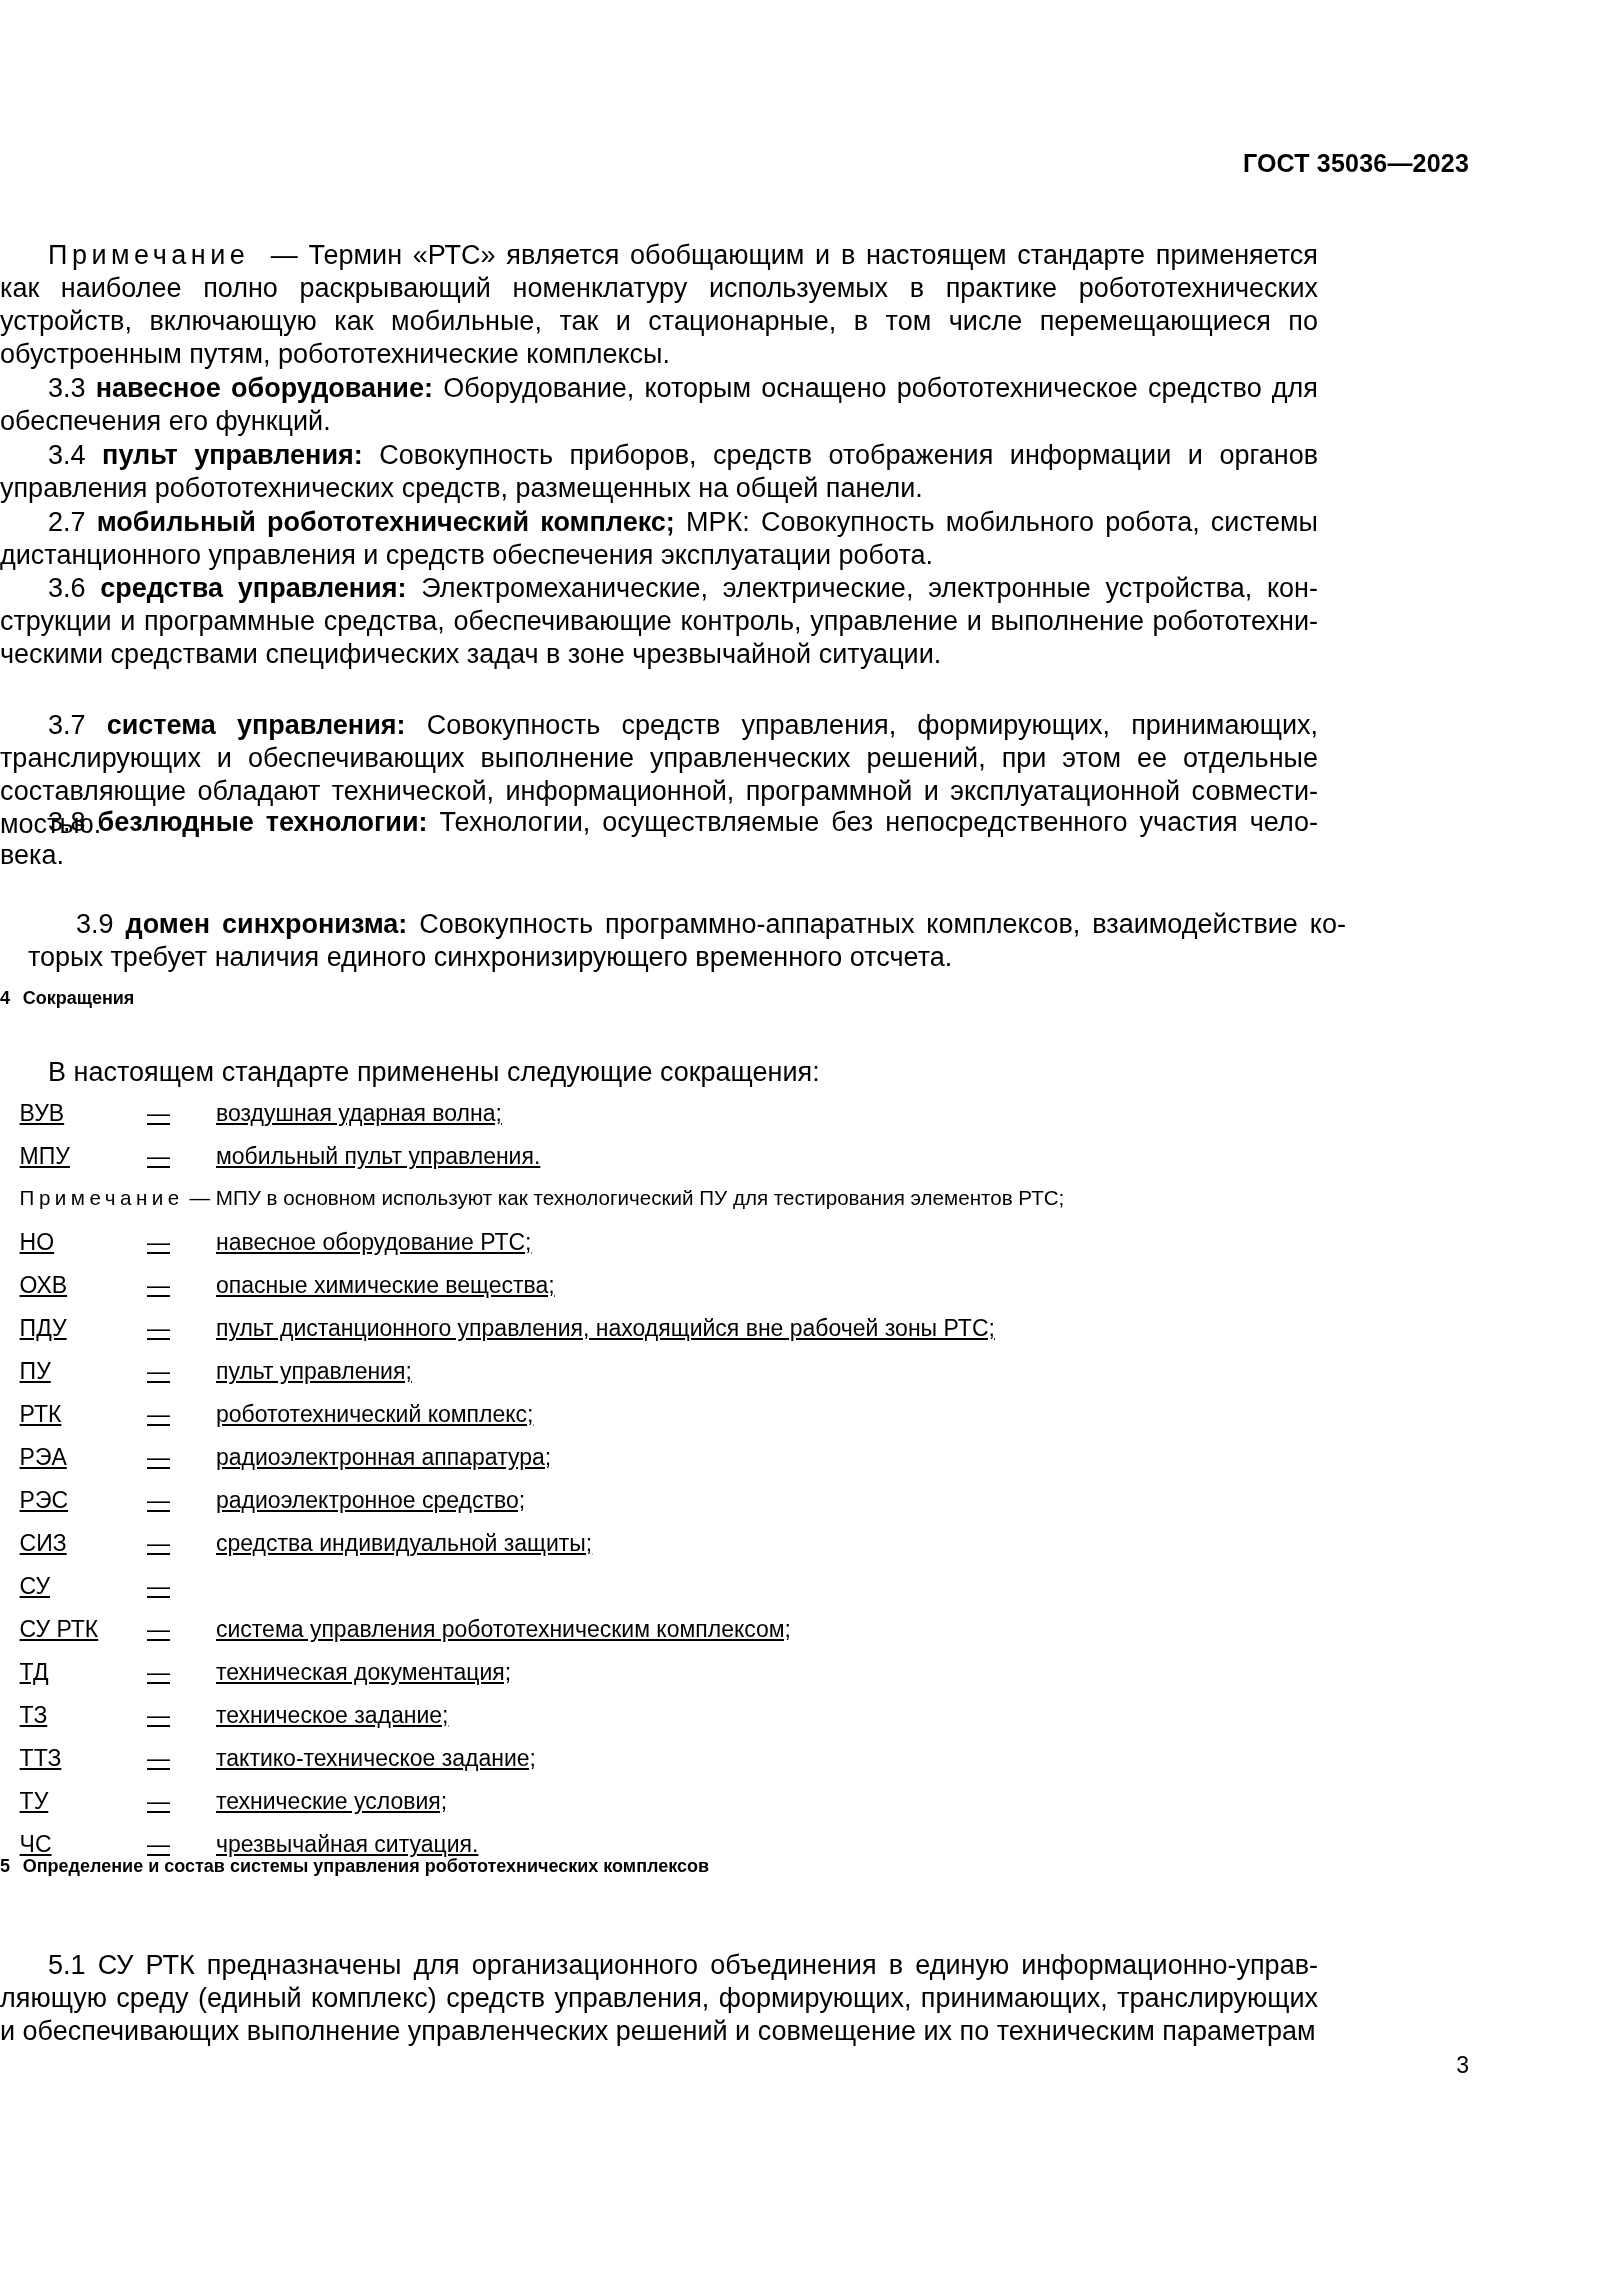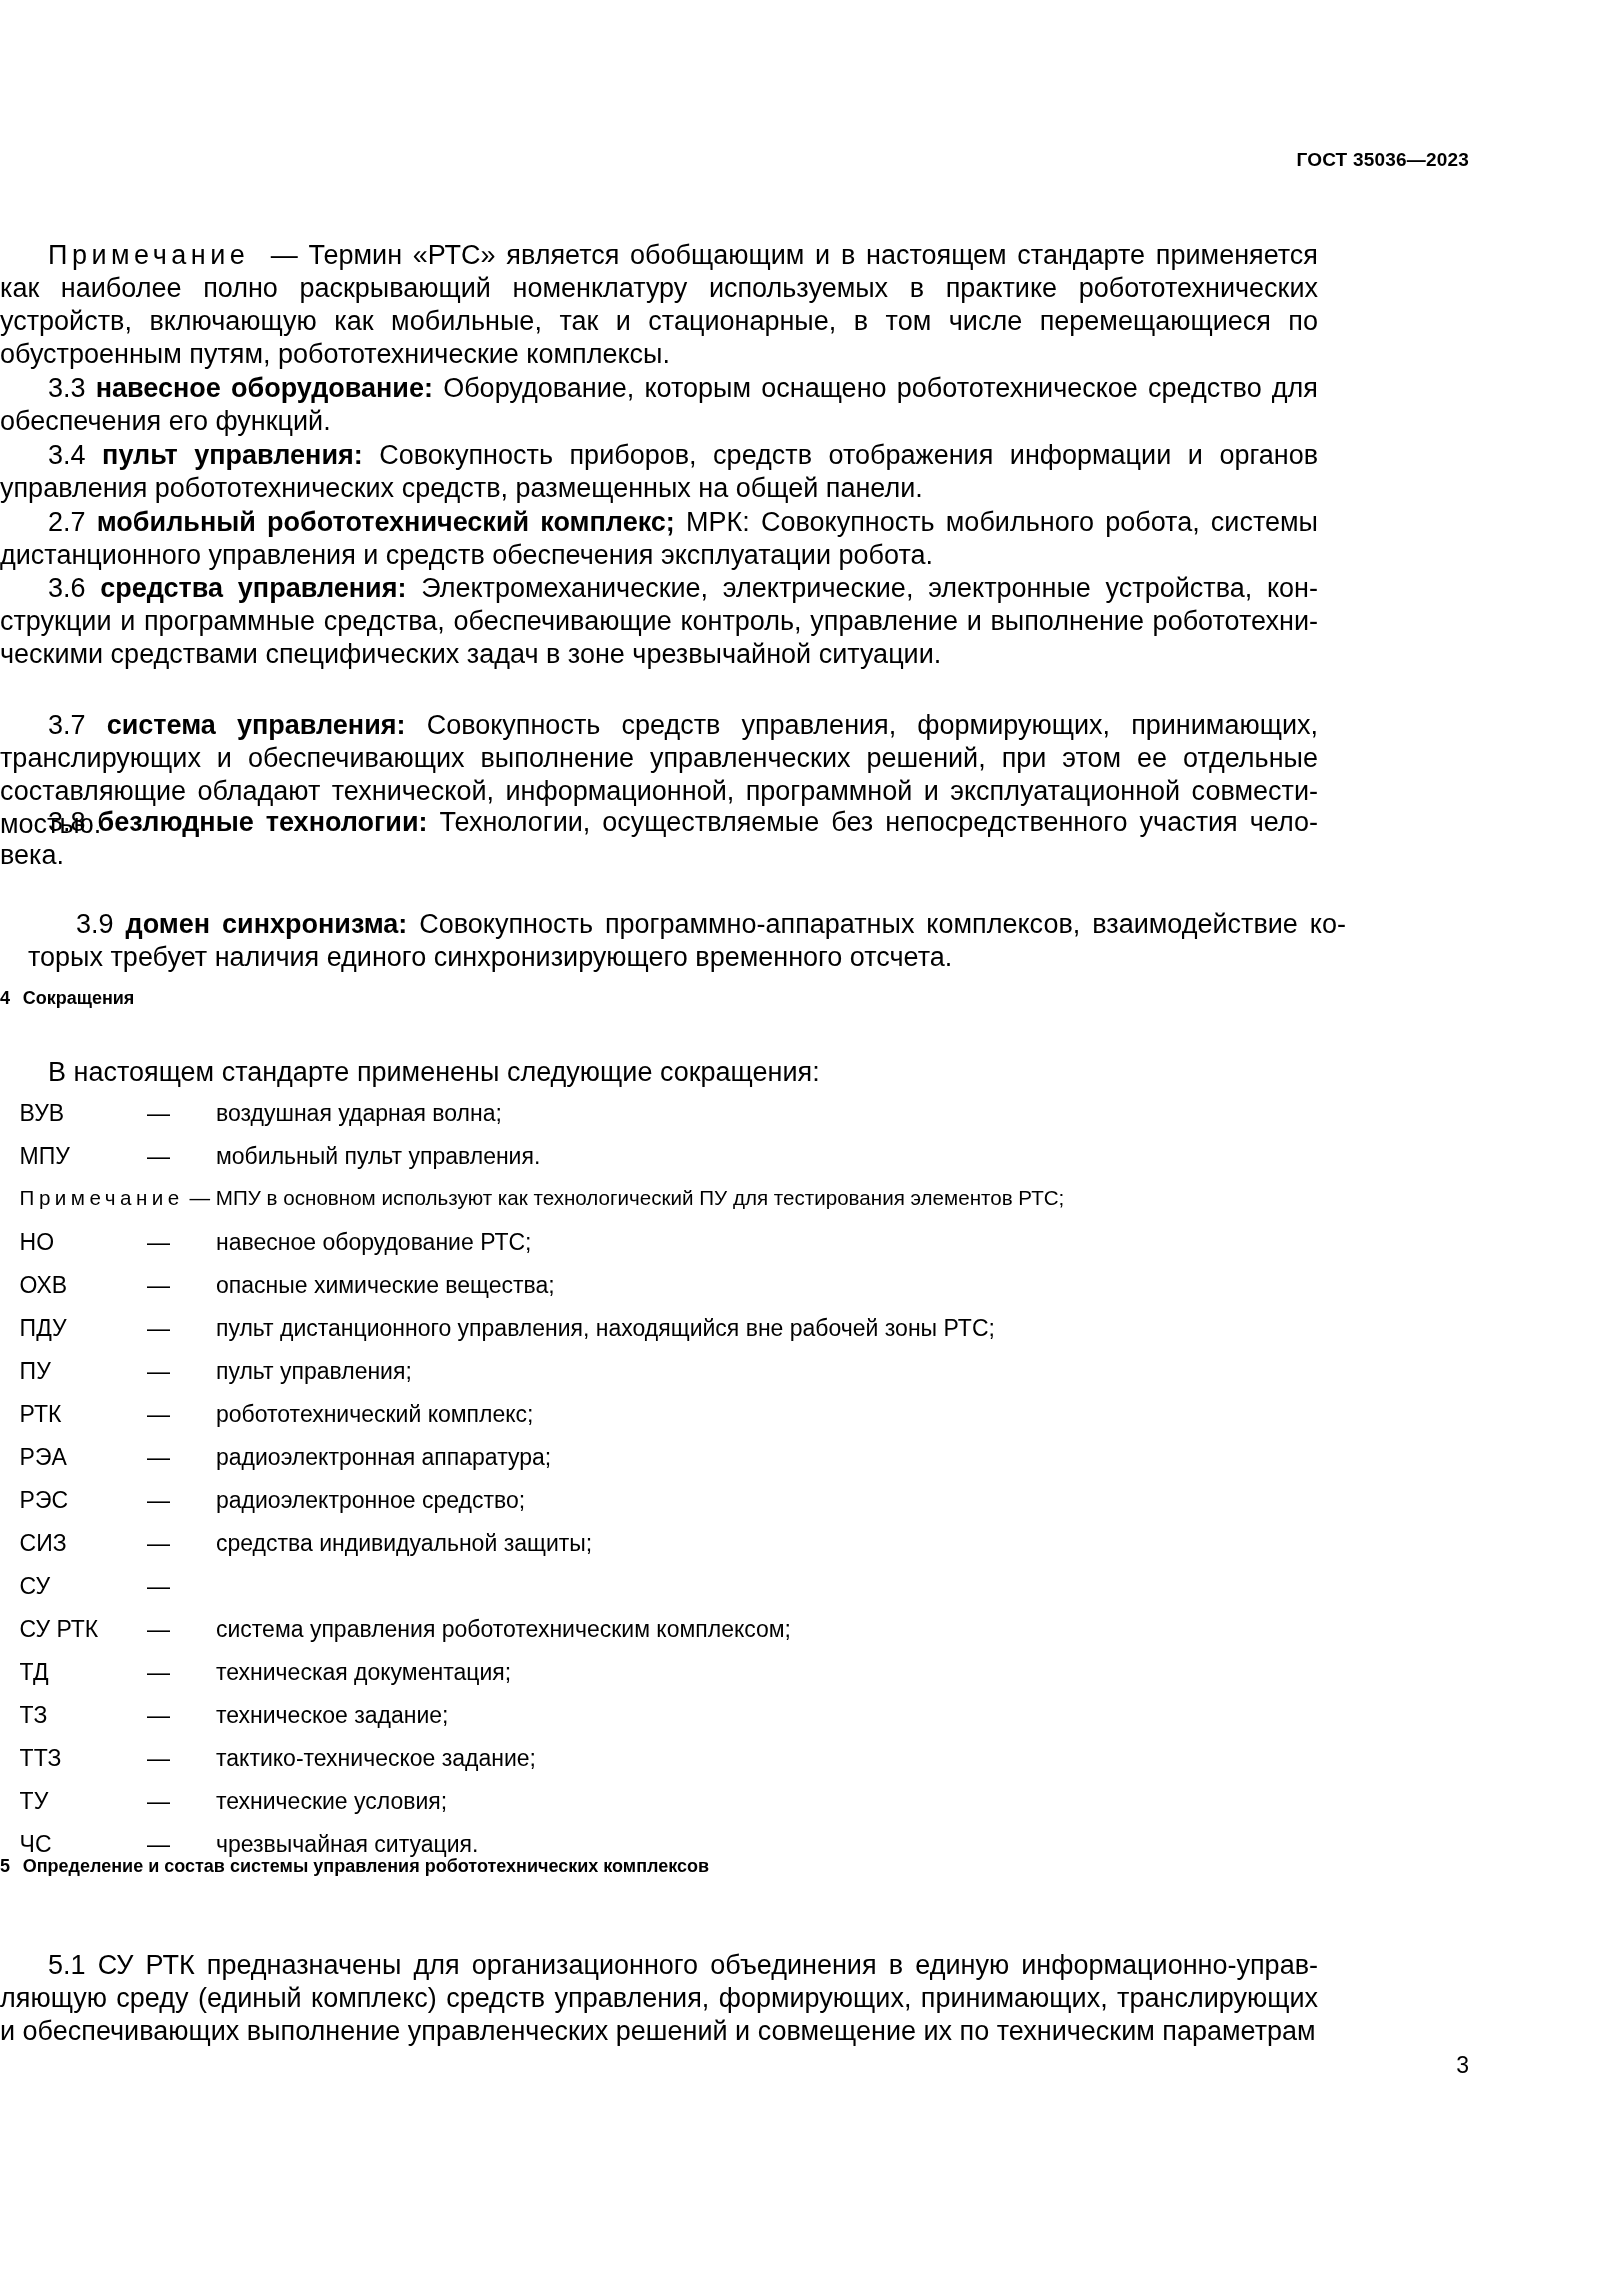--- a/index.html
+++ b/index.html
@@ -18,21 +18,21 @@
     background: #ffffff;
     box-sizing: border-box;
     overflow: hidden;
   }
 
   
   .doc-header {
     position: absolute;
     right: 152px;
     top: 149px;
-    font-size: 19px;
+    font-size: 25px;
     font-weight: bold;
     letter-spacing: 0.2px;
     white-space: nowrap;
   }
 
   
   p.body {
     margin: 0;
     font-size: 27px;
     line-height: 33px;
@@ -80,20 +80,21 @@
     position: absolute;
     top: 1100px;
     left: 0;
     width: 1318px;
   }
   .abbr-row {
     display: flex;
     align-items: baseline;
     height: 43px;
     font-size: 23px;
+    text-decoration: underline;
   }
   .abbr-term {
     width: 147px;
     flex: 0 0 147px;
     padding-left: 19.6px;
     box-sizing: border-box;
     white-space: nowrap;
   }
   .abbr-dash {
     width: 69px;

